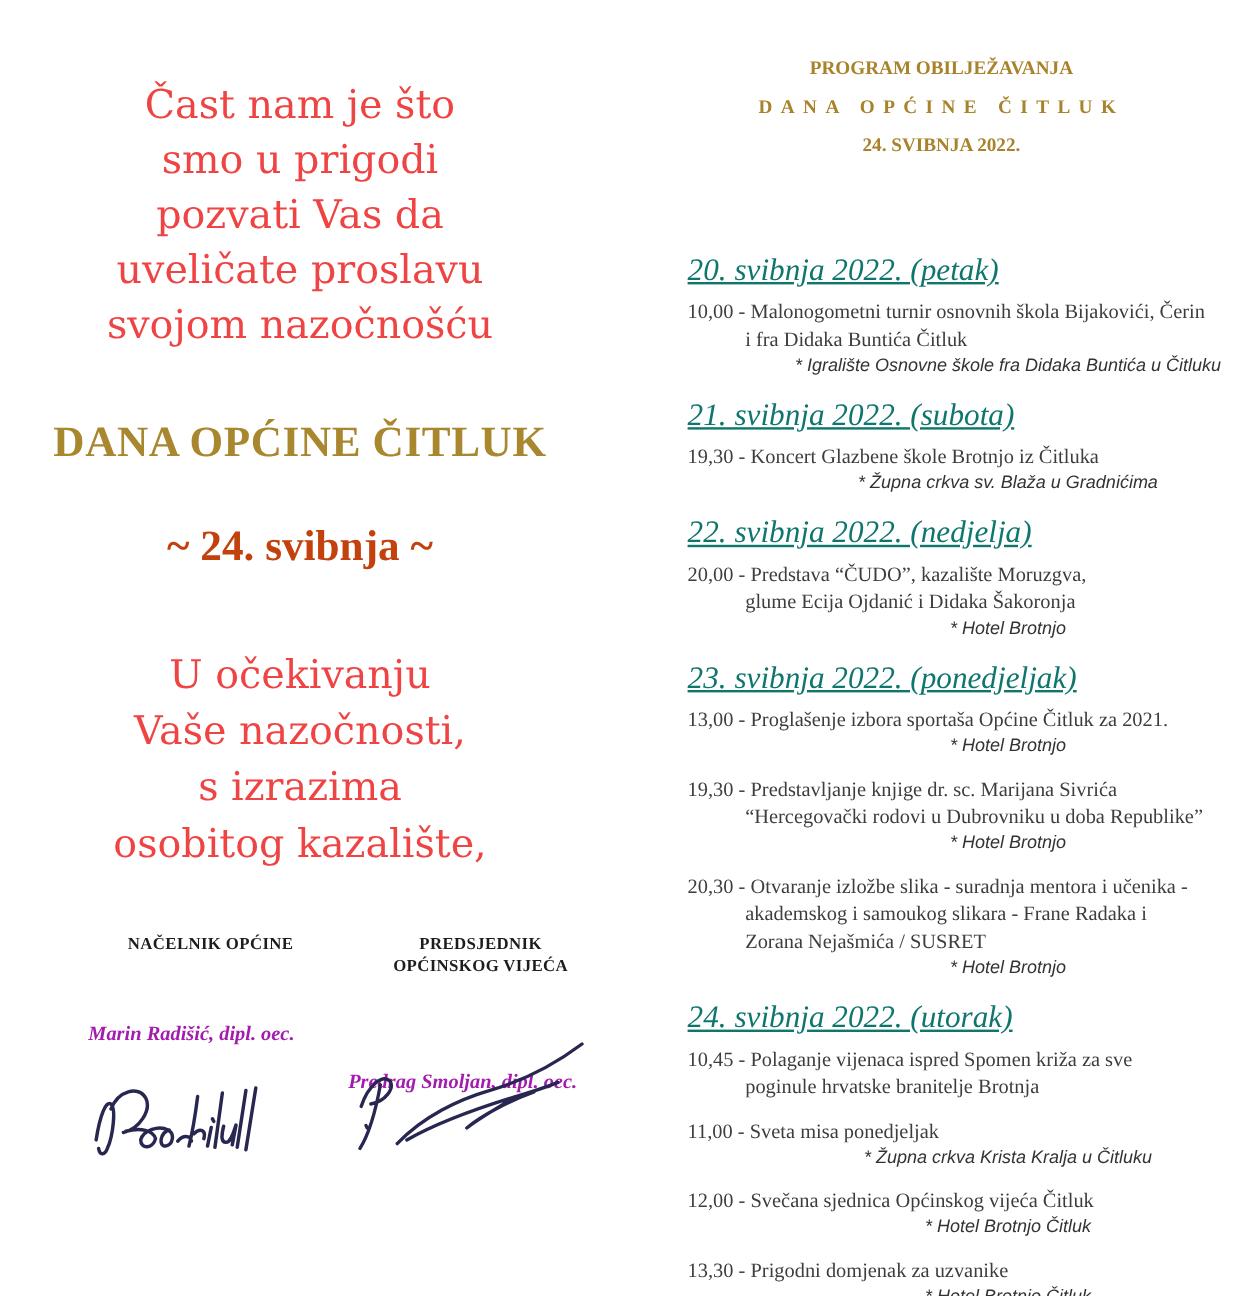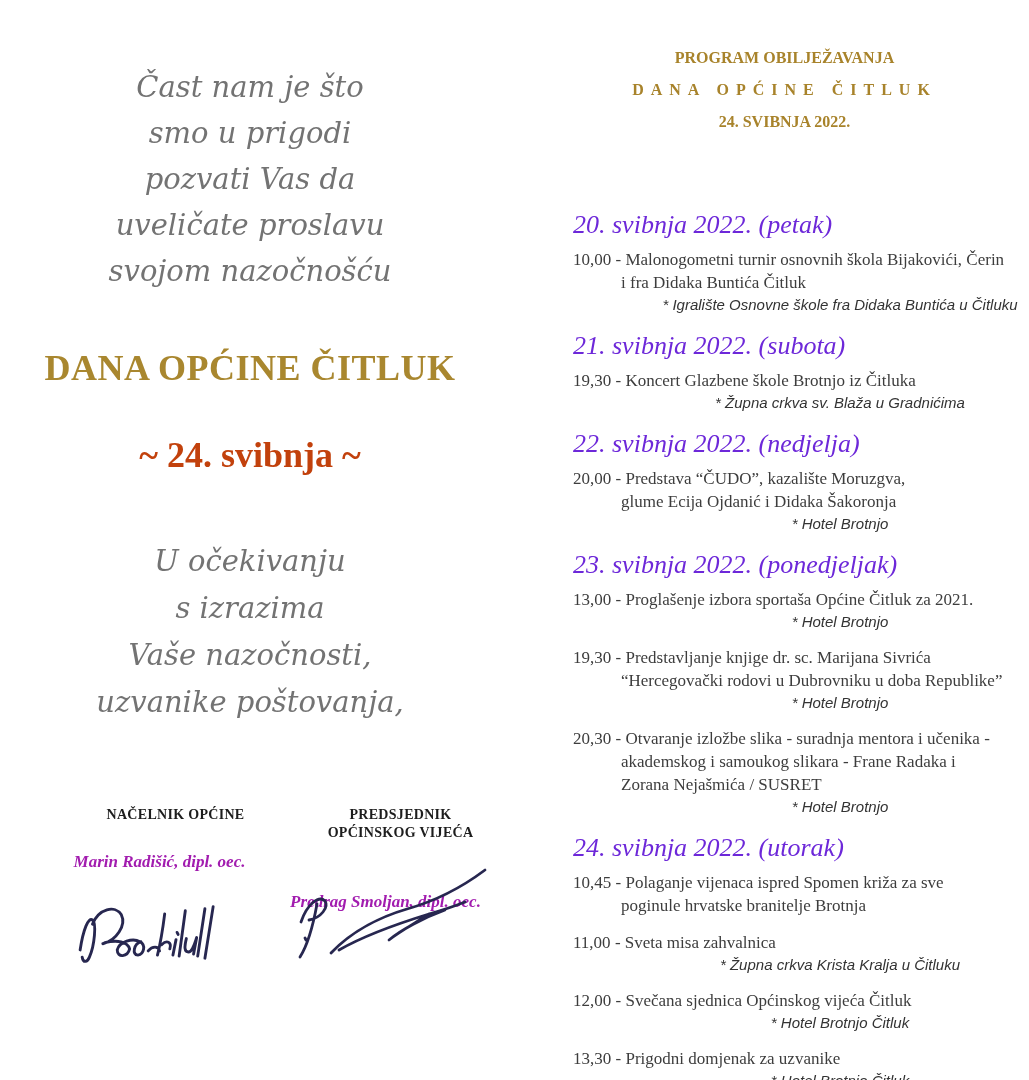--- a/index.html
+++ b/index.html
@@ -3,36 +3,36 @@
 <meta charset="utf-8">
 <style>
   html,body{margin:0;padding:0;background:#ffffff;}
   #page{
     position:relative;width:1029px;height:1080px;background:#ffffff;
     overflow:hidden;font-family:"Liberation Serif",serif;
   }
   
   .script-block{
     position:absolute;left:0;width:500px;text-align:center;
-    font-family:"DejaVu Serif",serif;font-style:italic;
-    font-size:29px;line-height:46px;color:#737373;
+    font-family:"DejaVu Serif",serif;
+    font-size:33px;line-height:46px;color:#ef4444;
   }
   .intro{top:64px;}
   .closing{top:538px;line-height:47px;}
   .left-title{
     position:absolute;left:0;top:349px;width:500px;margin:0;text-align:center;
     font:700 36px/1.1 "Liberation Serif",serif;color:#a9872f;letter-spacing:.5px;
   }
   .left-subtitle{
     position:absolute;left:0;top:436px;width:500px;margin:0;text-align:center;
     font:700 36px/1.1 "Liberation Serif",serif;color:#c2410c;
   }
   .role{
     position:absolute;top:779px;text-align:center;
-    font:700 14px/18px "Liberation Serif",serif;color:#1d1d1d;letter-spacing:.3px;margin-top:27px;
+    font:700 14px/18px "Liberation Serif",serif;color:#1d1d1d;letter-spacing:.3px;
   }
   .role-1{left:88px;width:175px;}
   .role-2{left:318px;width:165px;}
   .name{
     position:absolute;top:851px;text-align:center;
     font:italic 700 17px/21px "Liberation Serif",serif;color:#a21caf;
   }
   .name-1{left:52px;width:215px;}
   .name-2{left:283px;width:205px;margin-top:40px;}
   .sig{position:absolute;}
@@ -41,21 +41,22 @@
   .sig-2{left:283px;top:862px;width:207px;height:118px;}
   
   .program{position:absolute;left:540px;top:42px;width:489px;}
   .program-title{color:#a8832b;text-align:center;font-weight:700;}
   .program-title div{font-size:16px;line-height:32px;}
   .pt2{letter-spacing:7px;}
   .day{margin:4px 0 0 33px;}
   .day-first{margin-top:70px;}
   .day-heading{
     margin:0 0 6px 0;font:italic 400 26px/34px "Liberation Serif",serif;
-    color:#6d28d9;
+    color:#0f766e;
+    text-decoration:underline;
   }
   .event{margin:0 0 14px 0;font-size:17px;line-height:23px;color:#3d3d3d;}
   .event .l{white-space:nowrap;}
   .sep{white-space:pre;}
   .cont{margin-left:48px;}
   .venue{
     margin-left:78px;white-space:nowrap;
     font:italic 400 15px/21px "Liberation Sans",sans-serif;color:#333333;text-align:center;
   }
 </style>
@@ -71,23 +72,23 @@
       <div>pozvati Vas da</div>
       <div>uveličate proslavu</div>
       <div>svojom nazočnošću</div>
     </div>
 
     <h1 class="left-title">DANA OPĆINE ČITLUK</h1>
     <h2 class="left-subtitle">~ 24. svibnja ~</h2>
 
     <div class="script-block closing">
       <div>U očekivanju</div>
+      <div>Vaše nazočnosti,</div>
       <div>s izrazima</div>
-      <div>Vaše nazočnosti,</div>
-      <div>uzvanike poštovanja,</div>
+      <div>osobitog kazalište,</div>
     </div>
 
     <div class="role role-1">
       <div>NAČELNIK OPĆINE</div>
     </div>
     <div class="role role-2">
       <div>PREDSJEDNIK</div>
       <div>OPĆINSKOG VIJEĆA</div>
     </div>
 
@@ -171,21 +172,21 @@
       </div>
     </section>
 
     <section class="day">
       <h3 class="day-heading">24. svibnja 2022. (utorak)</h3>
       <div class="event">
         <div class="l"><span>10,45</span><span class="sep"> - </span><span>Polaganje vijenaca ispred Spomen križa za sve</span></div>
         <div class="l cont">poginule hrvatske branitelje Brotnja</div>
       </div>
       <div class="event">
-        <div class="l"><span>11,00</span><span class="sep"> - </span><span>Sveta misa zahvalnica</span></div>
+        <div class="l"><span>11,00</span><span class="sep"> - </span><span>Sveta misa ponedjeljak</span></div>
         <div class="venue">* Župna crkva Krista Kralja u Čitluku</div>
       </div>
       <div class="event">
         <div class="l"><span>12,00</span><span class="sep"> - </span><span>Svečana sjednica Općinskog vijeća Čitluk</span></div>
         <div class="venue">* Hotel Brotnjo Čitluk</div>
       </div>
       <div class="event">
         <div class="l"><span>13,30</span><span class="sep"> - </span><span>Prigodni domjenak za uzvanike</span></div>
         <div class="venue">* Hotel Brotnjo Čitluk</div>
       </div>

